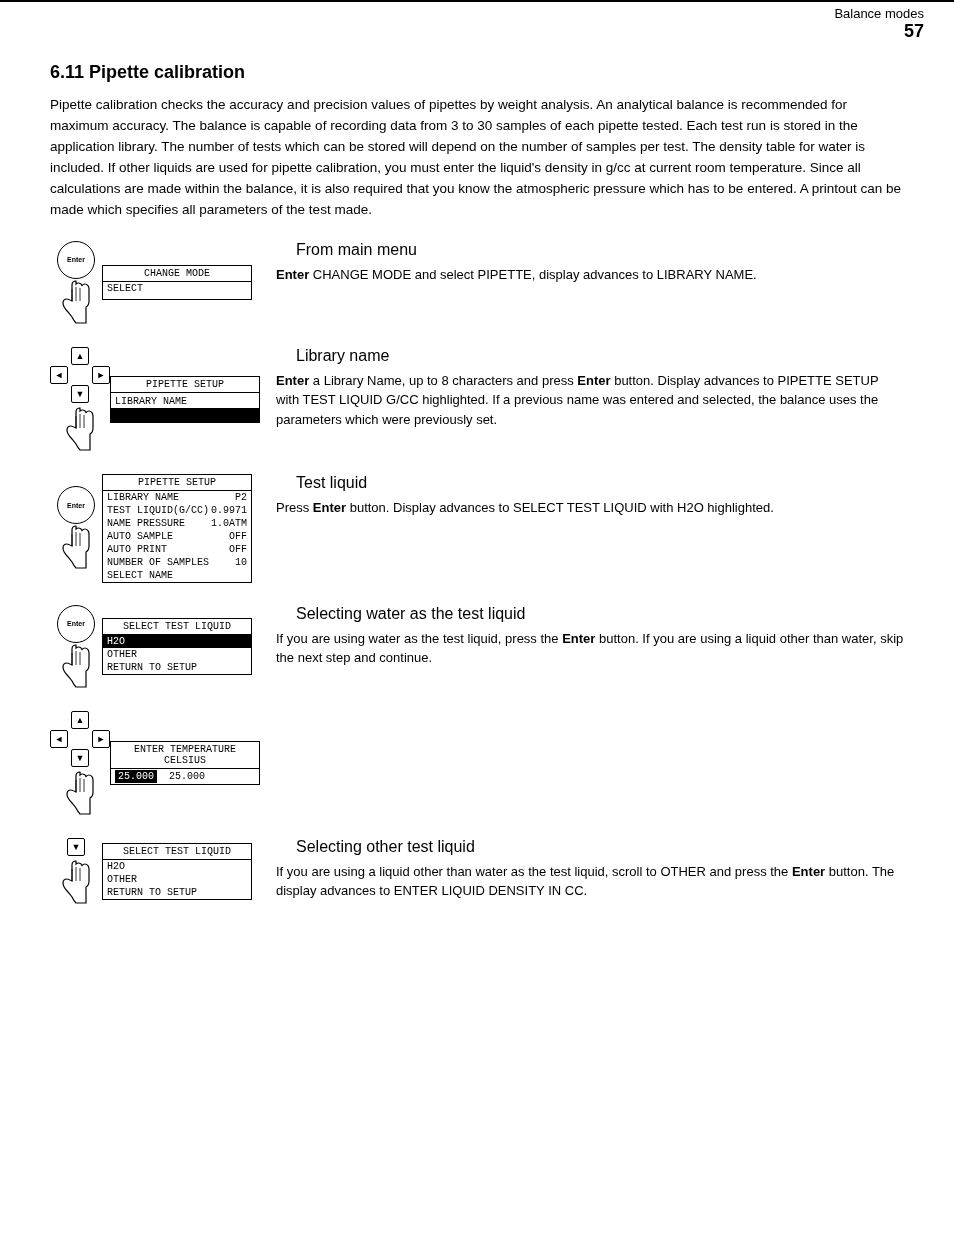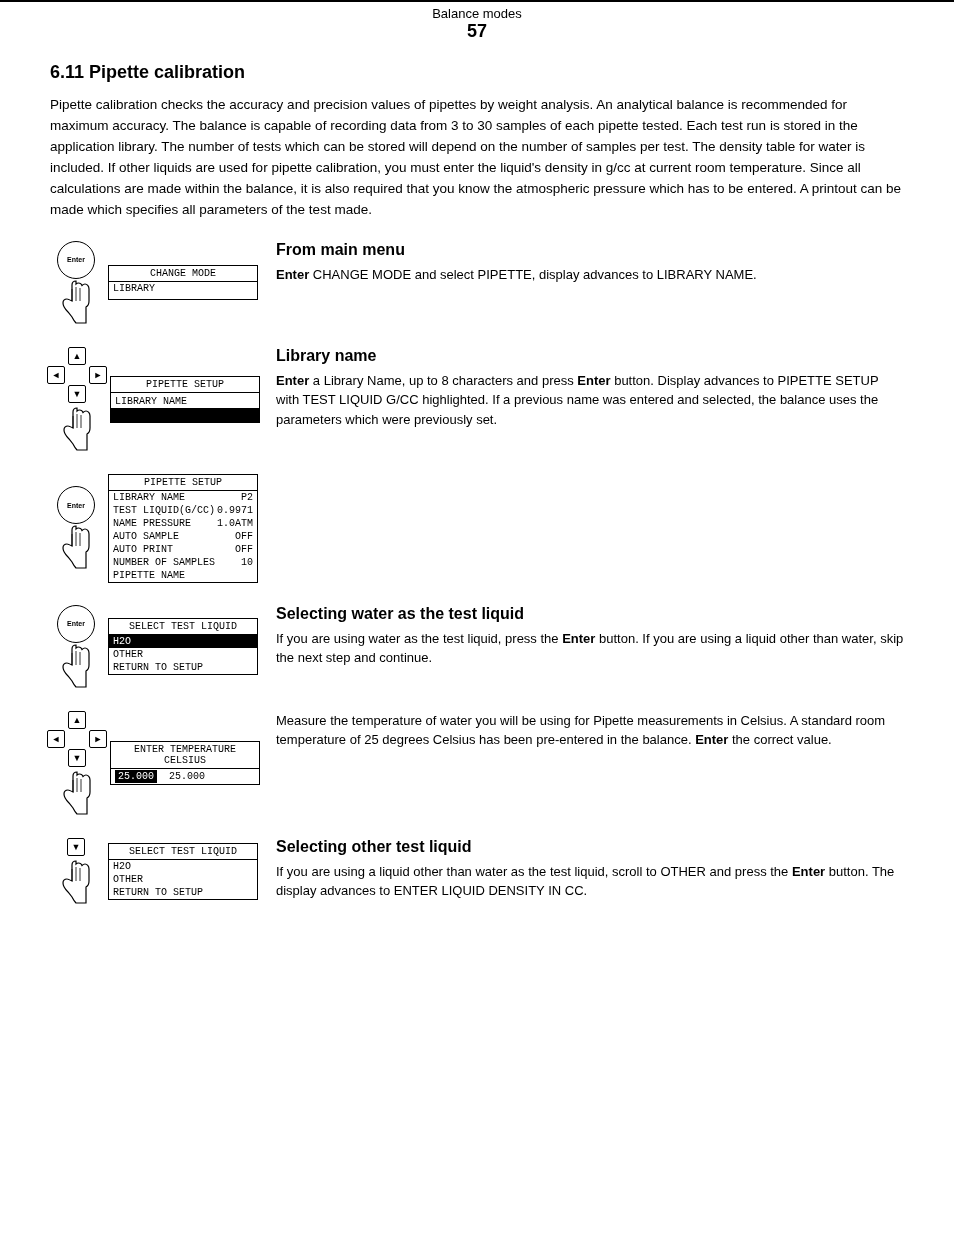--- a/index.html
+++ b/index.html
@@ -9,21 +9,21 @@
       background: #fff;
       font-family: 'Arial', sans-serif;
       font-size: 14px;
       color: #000;
       position: relative;
     }
 
     .top-bar {
       border-top: 2px solid #000;
       padding: 4px 30px 2px;
-      text-align: center;
+      text-align: right;
       font-size: 13px;
     }
     .top-bar .page-num {
       font-weight: bold;
       font-size: 18px;
       display: block;
     }
 
     .content {
       padding: 10px 50px 30px 50px;
@@ -48,21 +48,20 @@
       flex-direction: row;
       align-items: flex-start;
       margin-bottom: 22px;
       gap: 16px;
     }
 
     .left-side {
       display: flex;
       flex-direction: row;
       align-items: center;
-      gap: 6px;
       min-width: 210px;
       max-width: 210px;
     }
 
     .icon-area {
       display: flex;
       flex-direction: column;
       align-items: center;
       justify-content: center;
       min-width: 52px;
@@ -104,22 +103,23 @@
       padding: 1px 4px;
       font-size: 10px;
     }
 
     
     .right-desc {
       flex: 1;
     }
     .right-desc h2 {
       font-size: 16px;
-      font-weight: bold;
+      font-weight: normal;
       margin-bottom: 6px;
+      margin-left: 20px;
     }
     .right-desc p {
       font-size: 13px;
       line-height: 1.5;
     }
     .right-desc p strong {
       font-weight: bold;
     }
 
     .icon-wrapper {
@@ -199,21 +199,21 @@
     <svg class="hand-svg" viewBox="0 0 36 46" fill="none" xmlns="http://www.w3.org/2000/svg">
     <path d="M18 2 C16 2 14 3 14 6 L14 22 C12 21 10 20 9 20 C7 20 5 21 5 24 C5 27 7 30 10 33 L14 38 C15 40 16 42 18 44 C20 44 28 44 28 44 L28 28 C30 27 31 25 31 22 L31 10 C31 7 29 5 27 5 C26 5 25 5.5 24 6.5 C23.5 5 22 4 20.5 4 C19.5 4 18.5 4.5 18 5 L18 2 Z" stroke="#000" stroke-width="1.2" fill="none"></path>
     <line x1="14" y1="10" x2="14" y2="22" stroke="#000" stroke-width="0.8"></line>
     <line x1="18" y1="8" x2="18" y2="22" stroke="#000" stroke-width="0.8"></line>
     <line x1="22" y1="9" x2="22" y2="22" stroke="#000" stroke-width="0.8"></line>
   </svg>
   </div>
         </div>
         <div class="lcd-box">
             <div class="lcd-title">CHANGE MODE</div>
-            <div class="lcd-row">LIBRARY</div>
+            <div class="lcd-row">SELECT</div>
             <div class="lcd-row"></div>
             <div class="lcd-row"></div>
           </div>
       </div>
       <div class="right-desc">
         <h2>From main menu</h2>
         <p><strong>Enter</strong> CHANGE MODE and select PIPETTE, display advances to LIBRARY NAME.</p>
       </div>
     </div>
 
@@ -296,24 +296,28 @@
       </div>
             <div class="lcd-row-pair">
         <span>AUTO PRINT</span>
         <span>OFF</span>
       </div>
             <div class="lcd-row-pair">
         <span>NUMBER OF SAMPLES</span>
         <span>10</span>
       </div>
             <div class="lcd-row-pair">
-        <span>PIPETTE NAME</span>
+        <span>SELECT NAME</span>
         <span></span>
       </div>
           </div>
+      </div>
+      <div class="right-desc">
+        <h2>Test liquid</h2>
+        <p>Press <strong>Enter</strong> button. Display advances to SELECT TEST LIQUID with H2O highlighted.</p>
       </div>
     </div>
 
     <div class="section-row">
       <div class="left-side">
         <div class="icon-area">
           <div class="icon-wrapper">
     <div style="position:relative;display:inline-block;">
       <div style="width:38px;height:38px;border-radius:50%;border:1.5px solid #000;display:flex;align-items:center;justify-content:center;">
         <span style="font-size:7px;font-weight:bold;line-height:1;">Enter</span>
@@ -370,21 +374,20 @@
   </div>
         </div>
         <div class="lcd-box">
             <div class="lcd-title">ENTER TEMPERATURE CELSIUS</div>
             <div class="lcd-row">
         <span class="temp-highlight">25.000</span>&nbsp;&nbsp;25.000
       </div>
           </div>
       </div>
       <div class="right-desc">
-        <p>Measure the temperature of water you will be using for Pipette measurements in Celsius. A standard room temperature of 25 degrees Celsius has been pre-entered in the balance. <strong>Enter</strong> the correct value.</p>
       </div>
     </div>
 
     <div class="section-row">
       <div class="left-side">
         <div class="icon-area">
           <div class="icon-wrapper">
       <div class="arrow-cluster">
         <div class="arrow-row">
           <div class="arrow-btn">▼</div>

